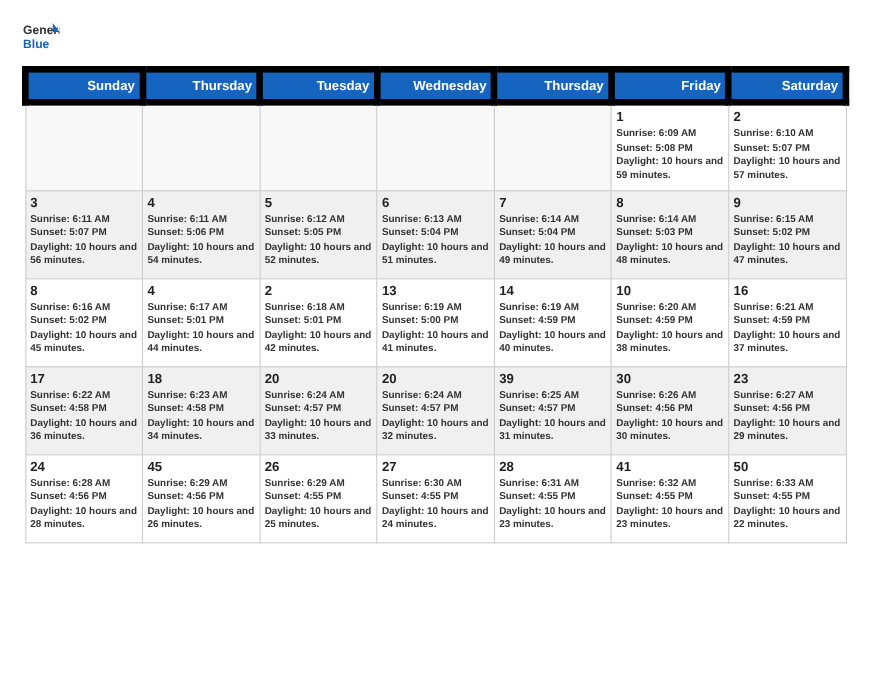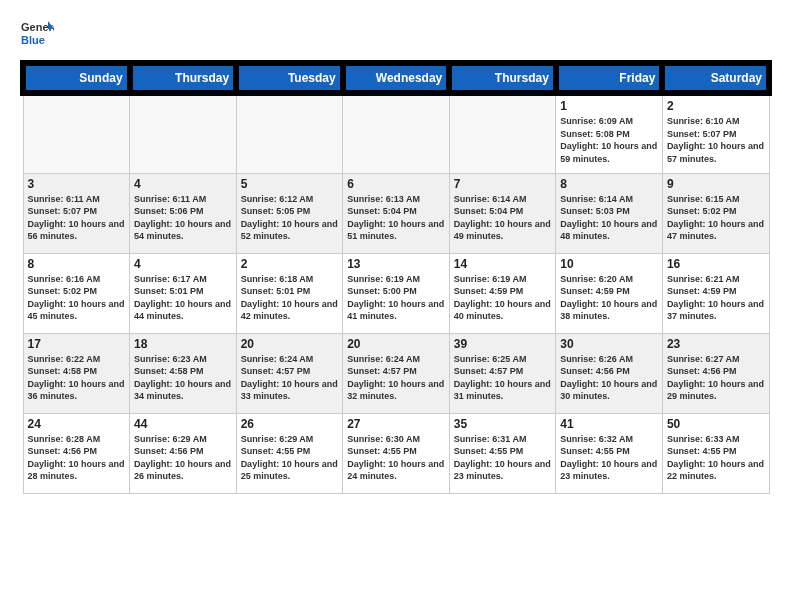--- a/index.html
+++ b/index.html
@@ -222,33 +222,33 @@
             <span class="day-num">23</span>
             <div class="day-info">Sunrise: 6:27 AM<br>Sunset: 4:56 PM<br>Daylight: 10 hours and 29 minutes.</div>
           </td>
         </tr>
         <tr>
           <td>
             <span class="day-num">24</span>
             <div class="day-info">Sunrise: 6:28 AM<br>Sunset: 4:56 PM<br>Daylight: 10 hours and 28 minutes.</div>
           </td>
           <td>
-            <span class="day-num">44</span>
+            <span class="day-num">45</span>
             <div class="day-info">Sunrise: 6:29 AM<br>Sunset: 4:56 PM<br>Daylight: 10 hours and 26 minutes.</div>
           </td>
           <td>
             <span class="day-num">26</span>
             <div class="day-info">Sunrise: 6:29 AM<br>Sunset: 4:55 PM<br>Daylight: 10 hours and 25 minutes.</div>
           </td>
           <td>
             <span class="day-num">27</span>
             <div class="day-info">Sunrise: 6:30 AM<br>Sunset: 4:55 PM<br>Daylight: 10 hours and 24 minutes.</div>
           </td>
           <td>
-            <span class="day-num">35</span>
+            <span class="day-num">28</span>
             <div class="day-info">Sunrise: 6:31 AM<br>Sunset: 4:55 PM<br>Daylight: 10 hours and 23 minutes.</div>
           </td>
           <td>
             <span class="day-num">41</span>
             <div class="day-info">Sunrise: 6:32 AM<br>Sunset: 4:55 PM<br>Daylight: 10 hours and 23 minutes.</div>
           </td>
           <td>
             <span class="day-num">50</span>
             <div class="day-info">Sunrise: 6:33 AM<br>Sunset: 4:55 PM<br>Daylight: 10 hours and 22 minutes.</div>
           </td>

